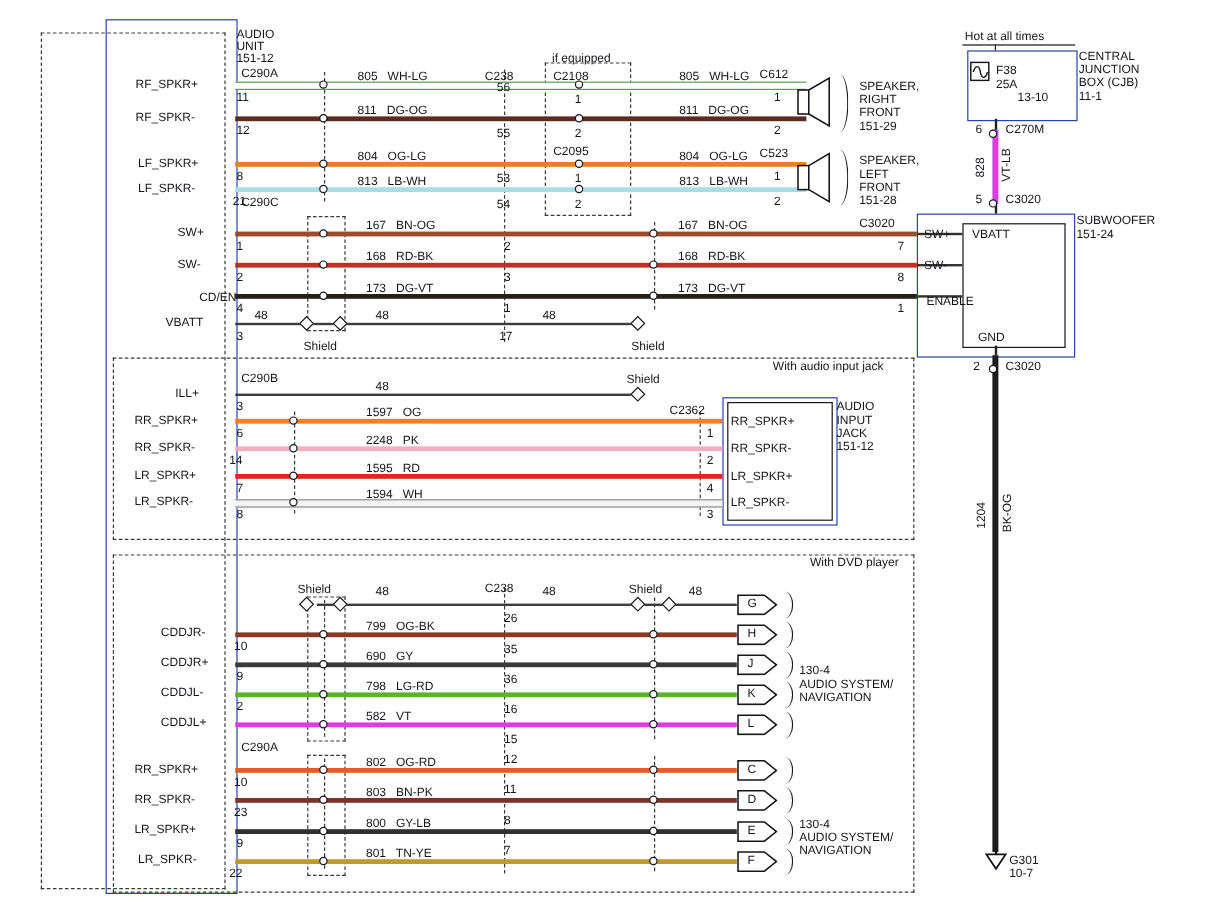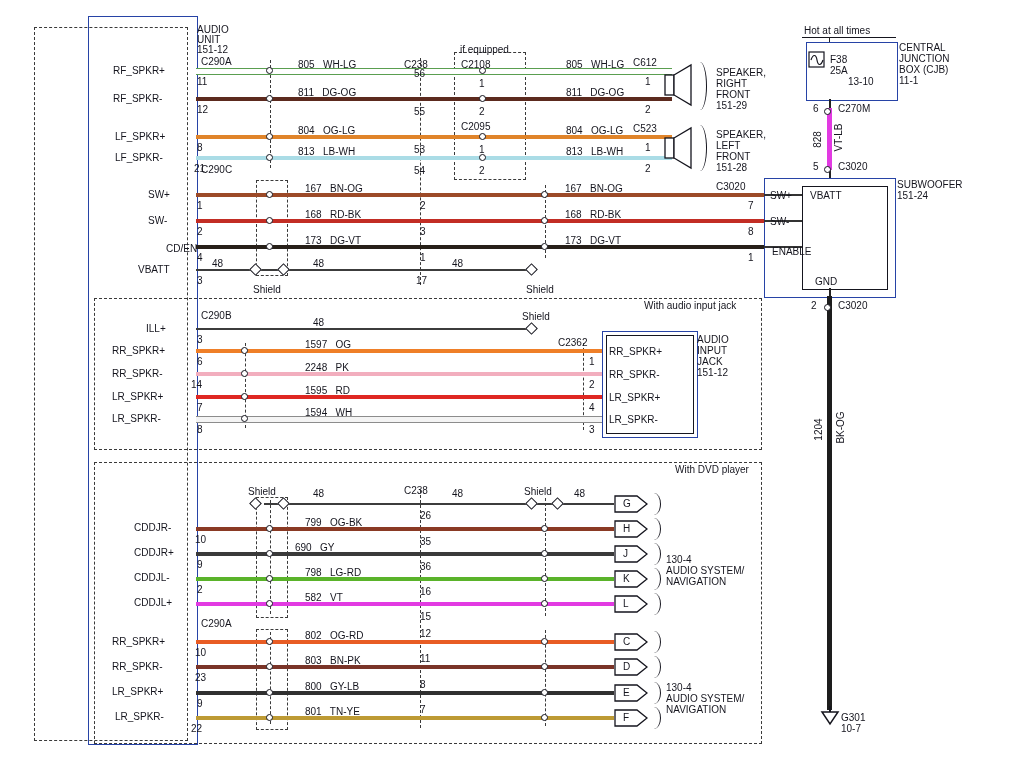--- a/index.html
+++ b/index.html
@@ -226,21 +226,21 @@
     <div class="txt" style="left: 452px; top: 258px;">48</div>
     <div class="txt" style="left: 313px; top: 317px;">48</div>
     <div class="txt" style="left: 305px; top: 339px;">1597   OG</div>
     <div class="txt" style="left: 305px; top: 362px;">2248   PK</div>
     <div class="txt" style="left: 305px; top: 385px;">1595   RD</div>
     <div class="txt" style="left: 305px; top: 407px;">1594   WH</div>
     <div class="txt" style="left: 313px; top: 488px;">48</div>
     <div class="txt" style="left: 452px; top: 488px;">48</div>
     <div class="txt" style="left: 574px; top: 488px;">48</div>
     <div class="txt" style="left: 305px; top: 517px;">799   OG-BK</div>
-    <div class="txt" style="left: 295px; top: 542px;">690   GY</div>
+    <div class="txt" style="left: 305px; top: 542px;">690   GY</div>
     <div class="txt" style="left: 305px; top: 567px;">798   LG-RD</div>
     <div class="txt" style="left: 305px; top: 592px;">582   VT</div>
     <div class="txt" style="left: 305px; top: 630px;">802   OG-RD</div>
     <div class="txt" style="left: 305px; top: 655px;">803   BN-PK</div>
     <div class="txt" style="left: 305px; top: 681px;">800   GY-LB</div>
     <div class="txt" style="left: 305px; top: 706px;">801   TN-YE</div>
     <div class="txt" style="left: 404px; top: 59px;">C238</div>
     <div class="txt" style="left: 460px; top: 44px;">if equipped</div>
     <div class="txt" style="left: 461px; top: 59px;">C2108</div>
     <div class="txt" style="left: 633px; top: 57px;">C612</div>

